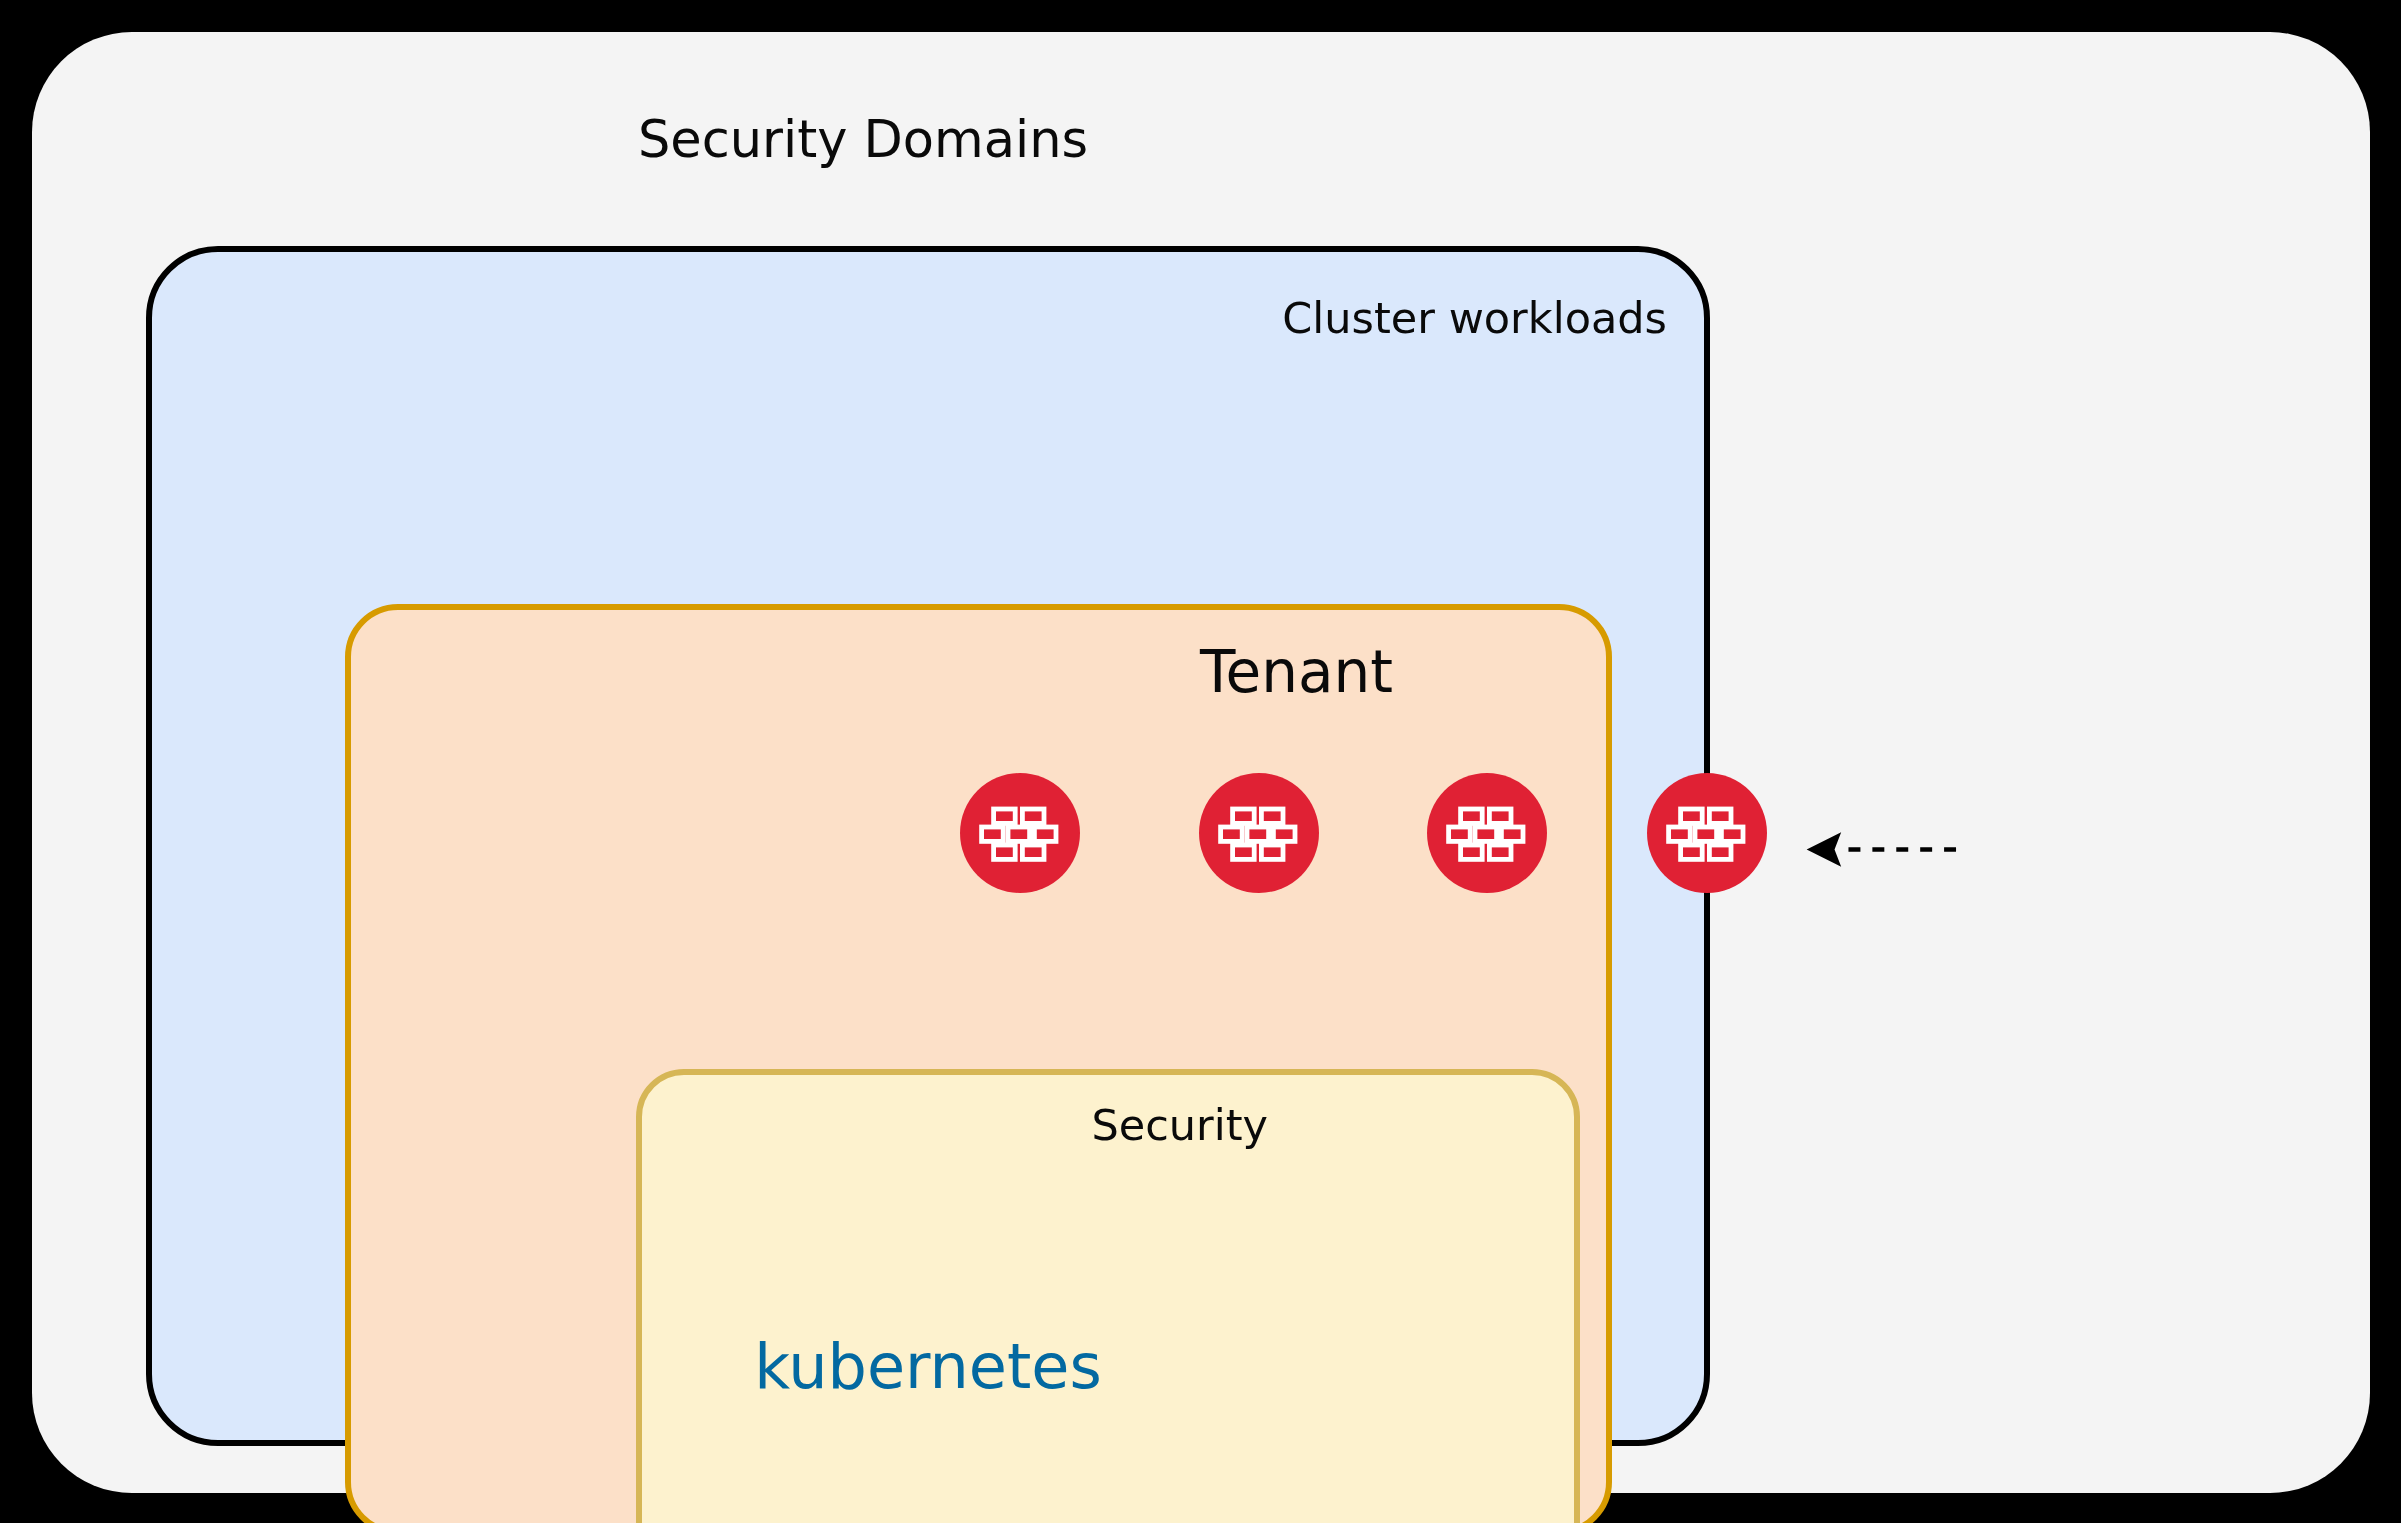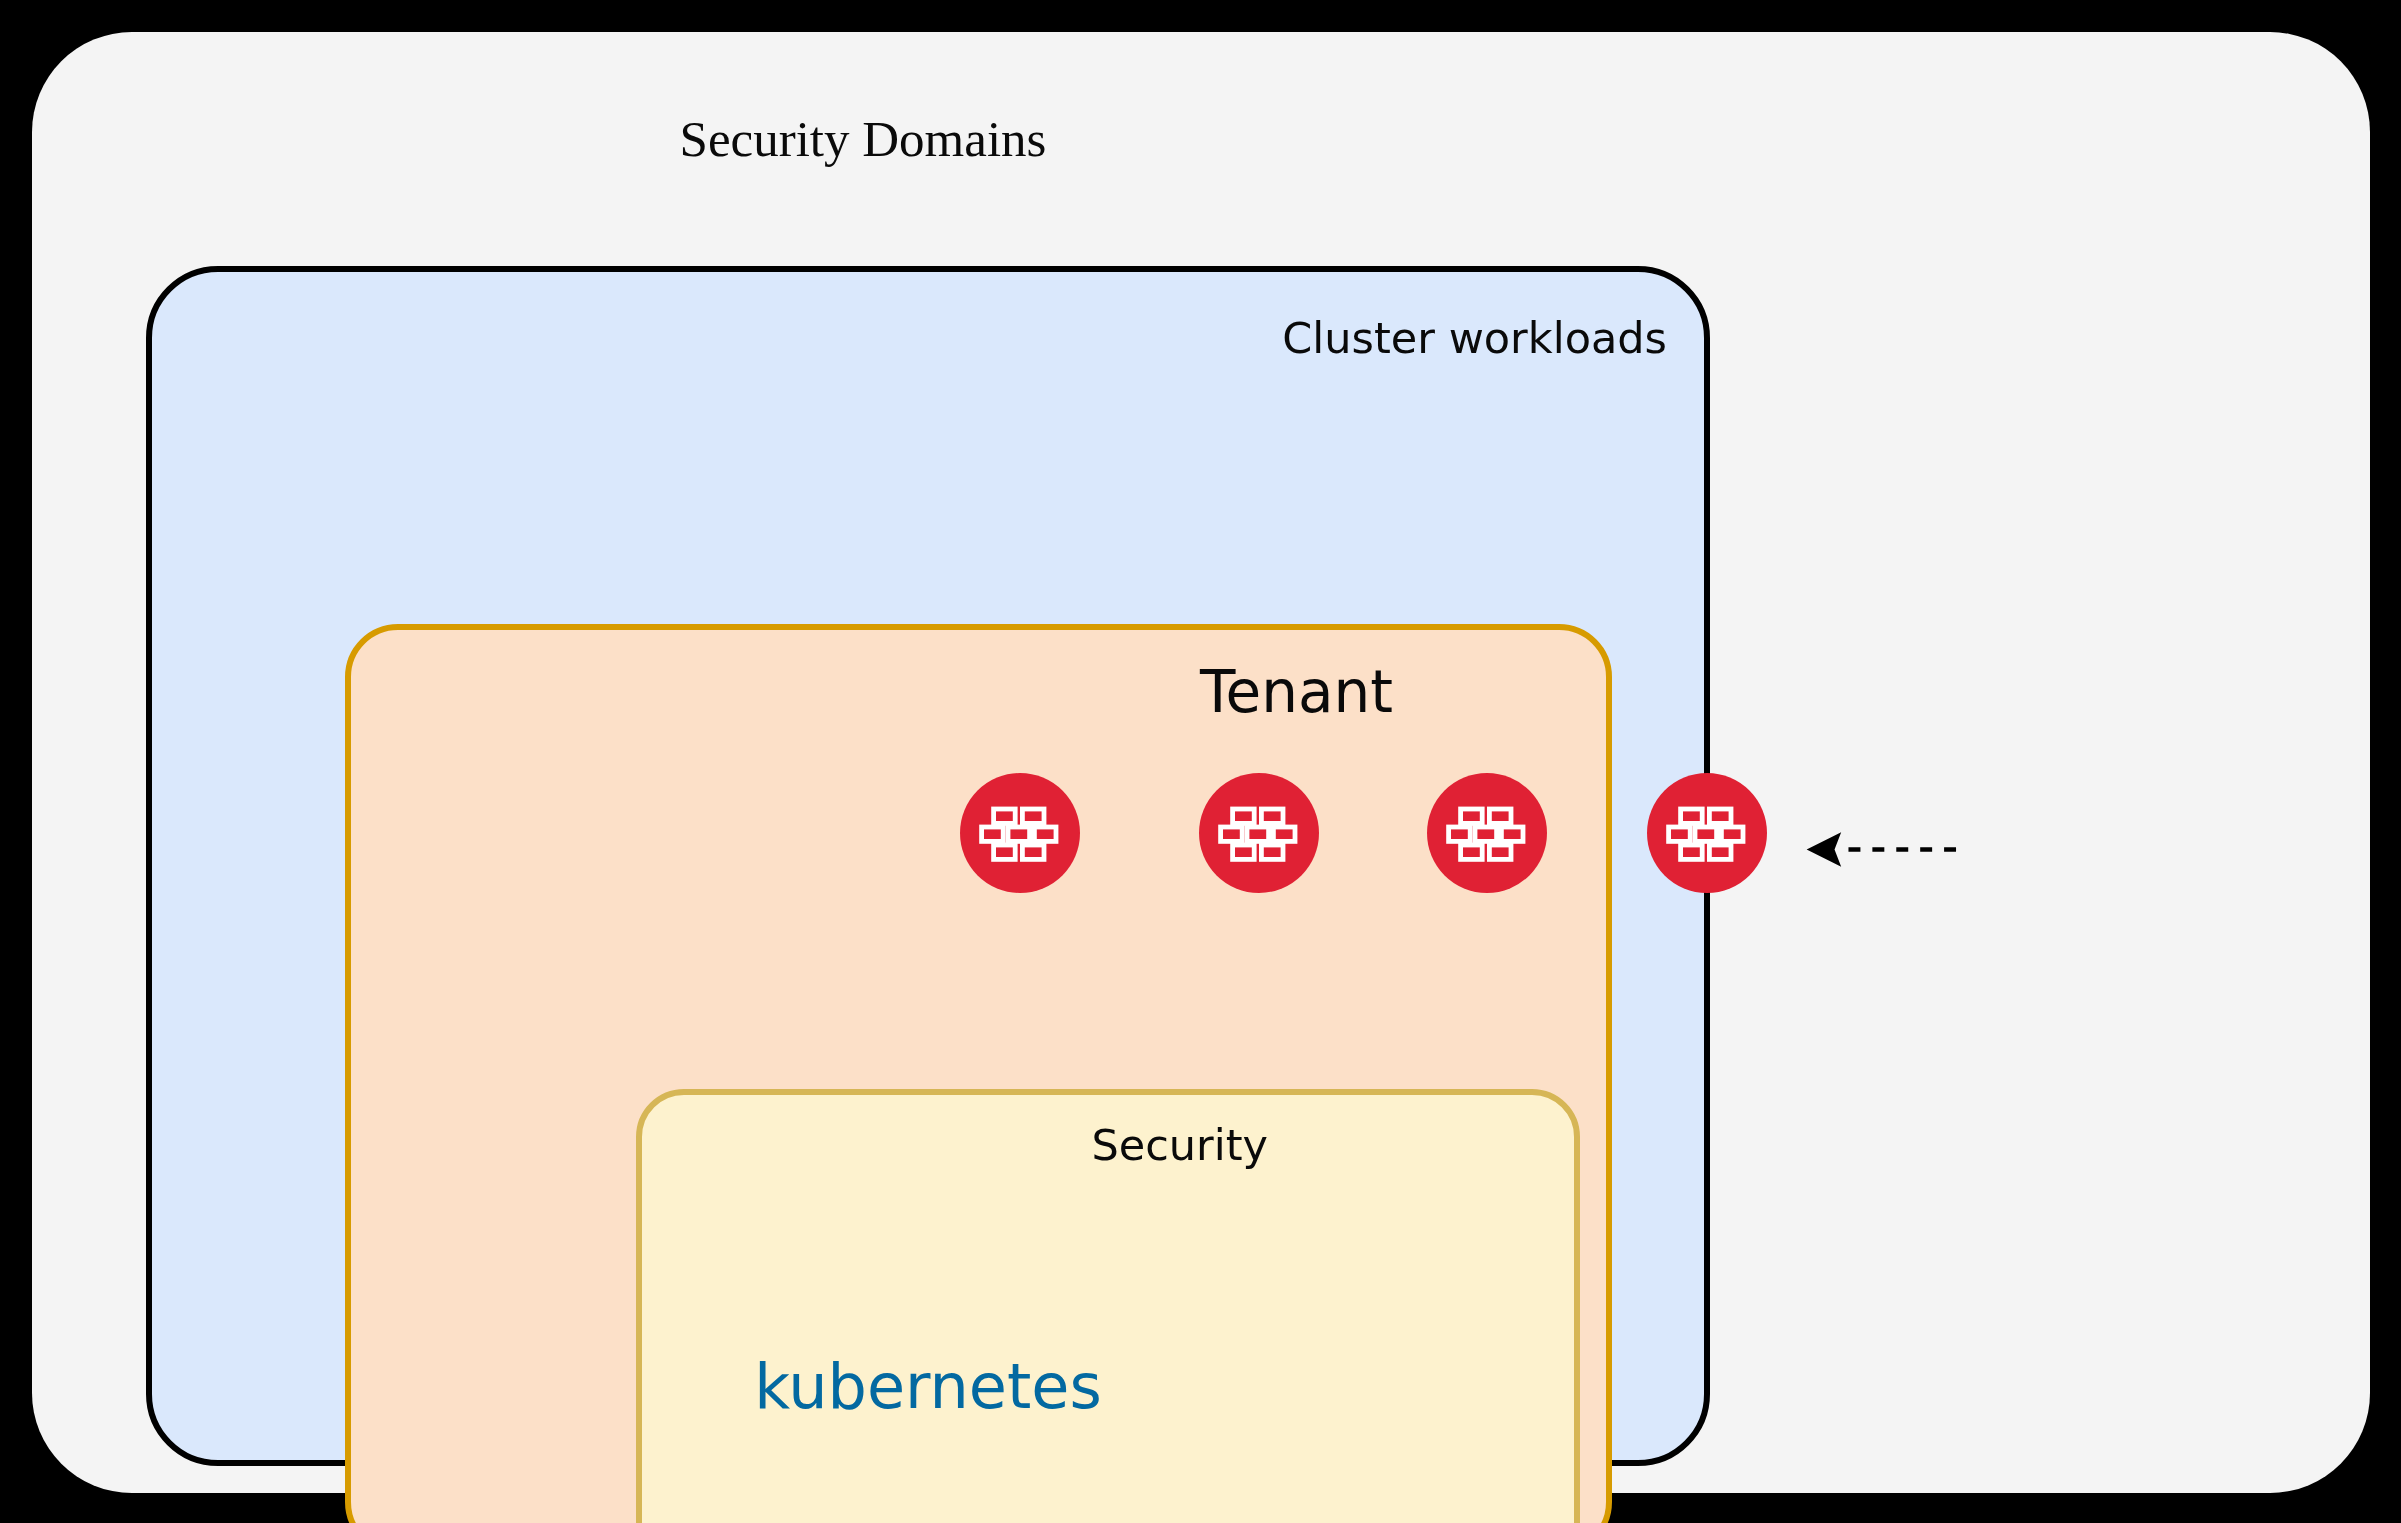--- a/index.html
+++ b/index.html
@@ -30,35 +30,33 @@
   .title-security-domains {
     position: absolute;
     left: 552px;
     top: 78px;
     width: 558px;
     text-align: center;
     font-size: 51px;
     color: #0a0a0a;
     letter-spacing: 0px;
     white-space: nowrap;
-    font-family: Liberation Serif, serif;
   }
 
   
   .box-cluster {
     position: absolute;
     left: 114px;
     top: 214px;
     width: 1564px;
     height: 1200px;
     background: #DAE8FC;
     border: 6px solid #000000;
     border-radius: 72px;
     box-sizing: border-box;
-    margin-top: 20px;
   }
   .label-cluster {
     position: absolute;
     right: 37px;
     top: 41px;
     font-size: 43px;
     color: #0a0a0a;
     white-space: nowrap;
   }
   .label-kubernetes {

